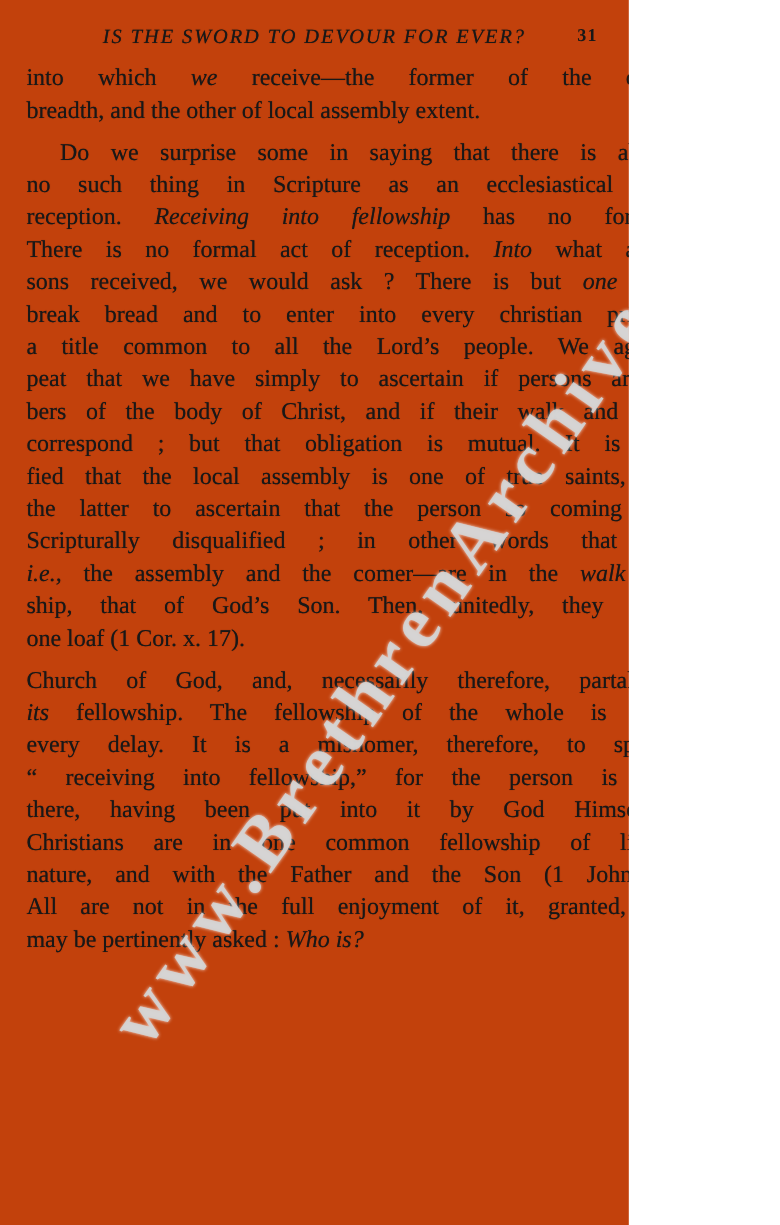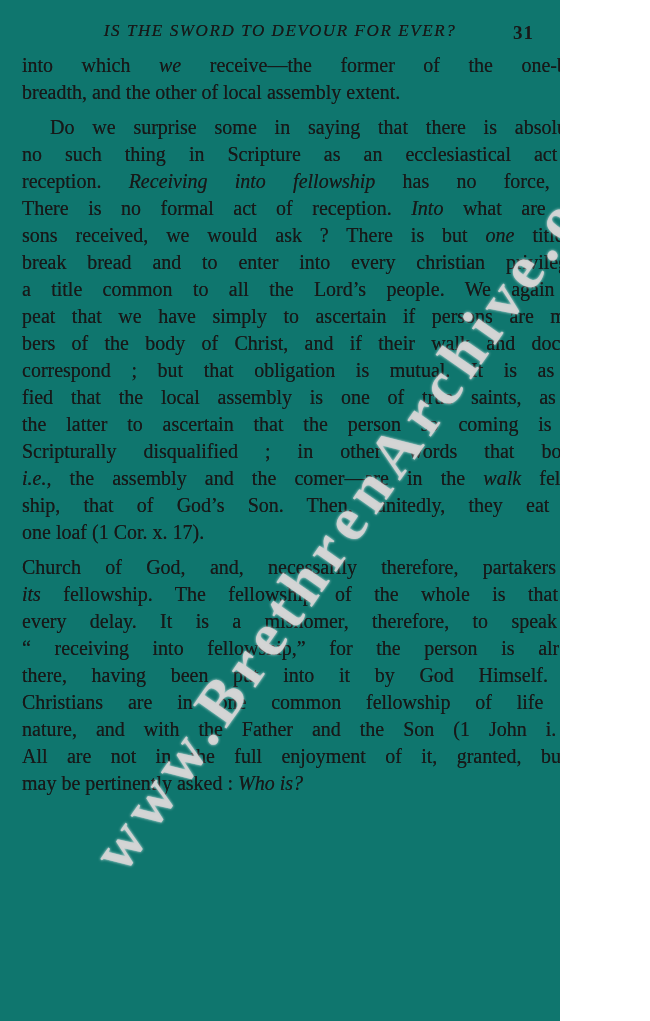--- a/index.html
+++ b/index.html
@@ -1,32 +1,31 @@
 <!DOCTYPE html>
 <html><head>
 <meta charset="utf-8">
 <style>
   html,body { margin:0; padding:0; }
   .page {
     position:relative; width:524px; height:1021px;
-    background:#0f766e; overflow:hidden;
+    background:#c2410c; overflow:hidden;
     font-family:"Liberation Serif", serif;
     color:#181818;
-    padding-left:36px;
   }
   .running-header {
     position:absolute; top:21px; left:38px; right:38px;
     text-align:center; font-style:italic;
     font-size:17px; letter-spacing:1.6px;
     text-shadow:0 0 0.6px rgba(20,20,20,0.75);
   }
   .pagenum {
     position:absolute; top:22px; right:26px;
     font-style:normal; font-weight:bold;
-    font-size:19px; letter-spacing:1px;
+    font-size:15px; letter-spacing:1px;
   }
   .body-text {
     position:absolute; top:52px; left:22px; width:575px;
     font-size:20px; line-height:27px;
     text-shadow:0 0 0.6px rgba(20,20,20,0.7);
   }
   .para { margin:0; }
   .para + .para { margin-top:8px; }
   .line { text-align:justify; text-align-last:justify; }
   .line.end { text-align-last:left;font-family:Liberation Serif, serif; }

